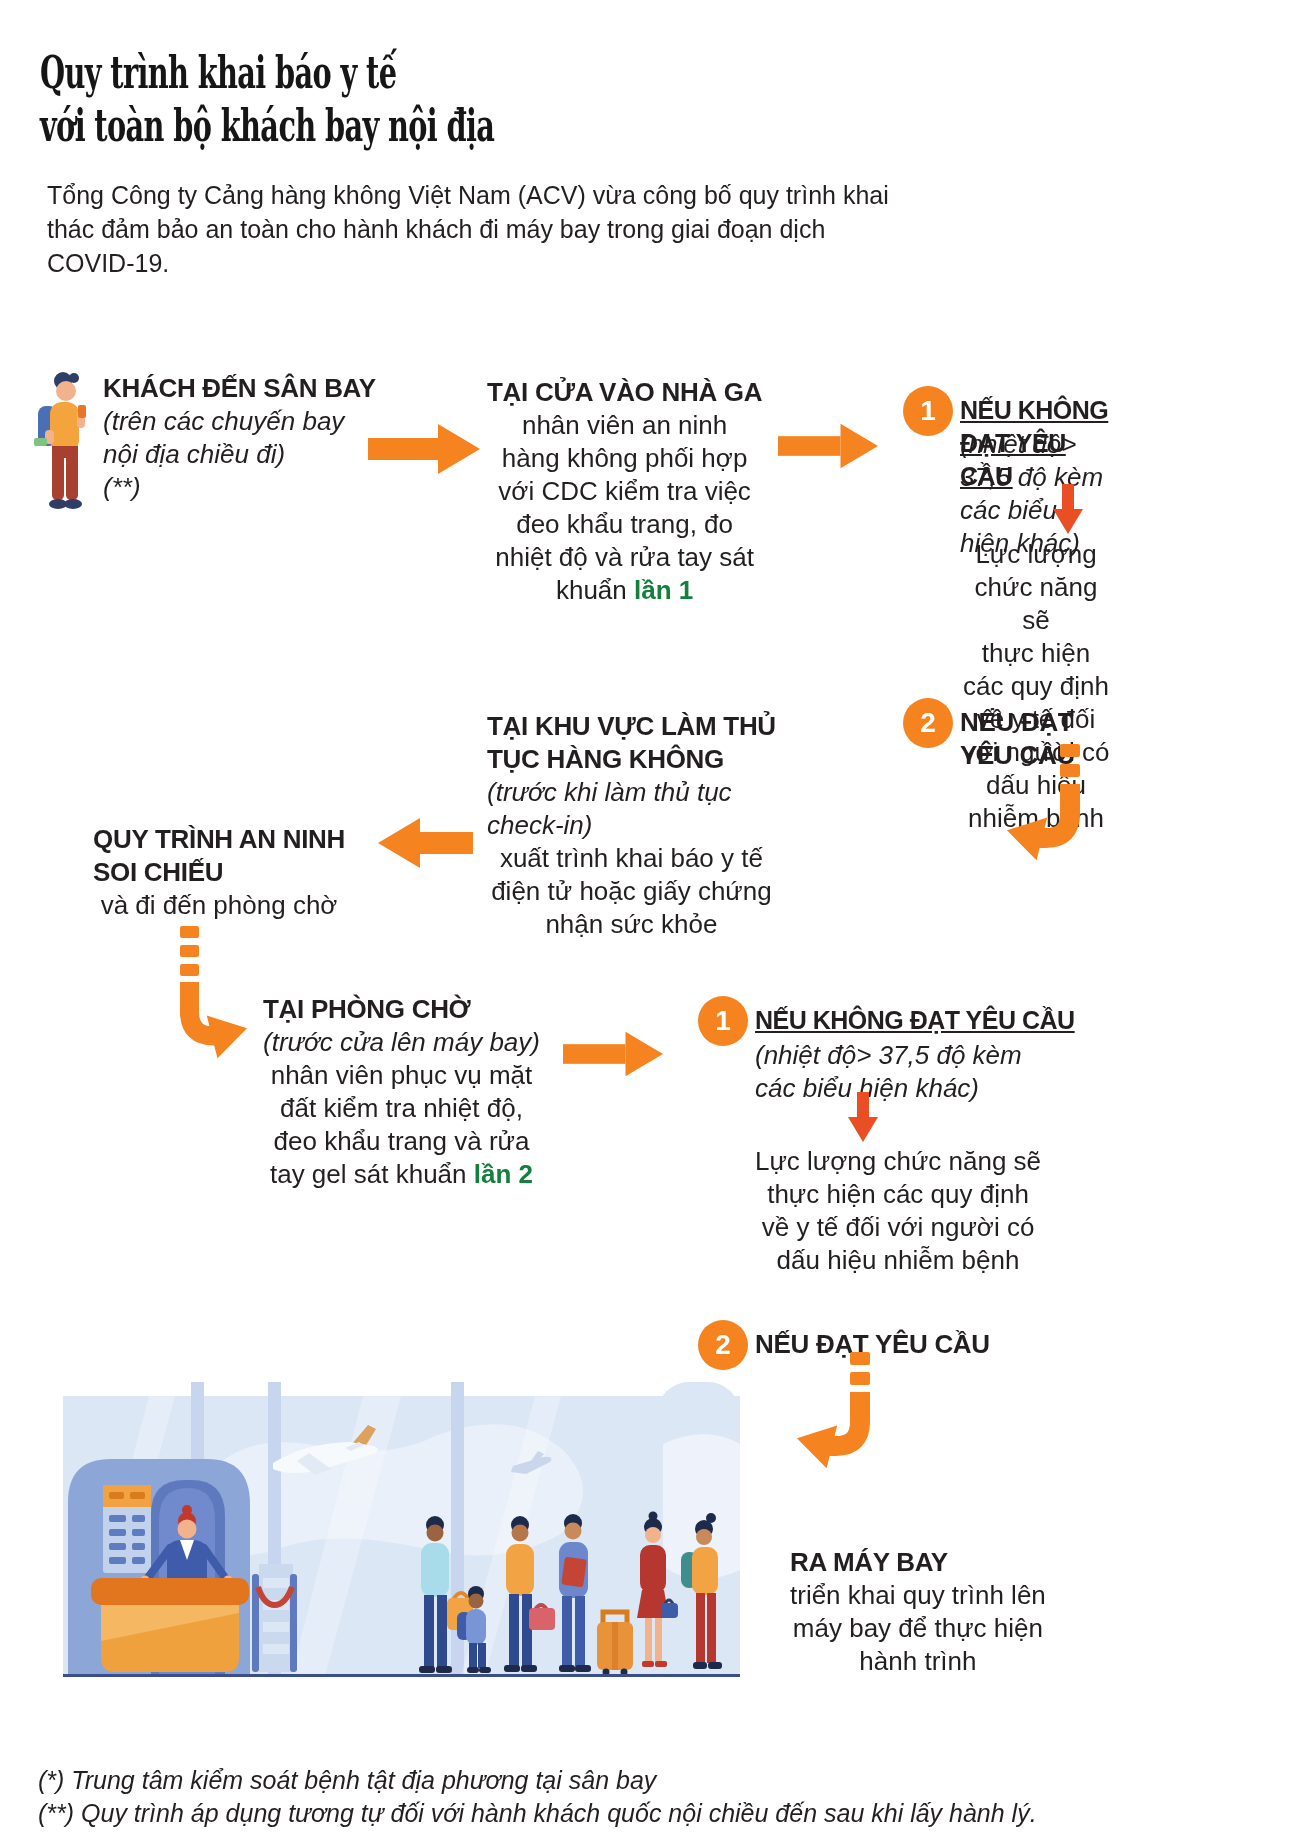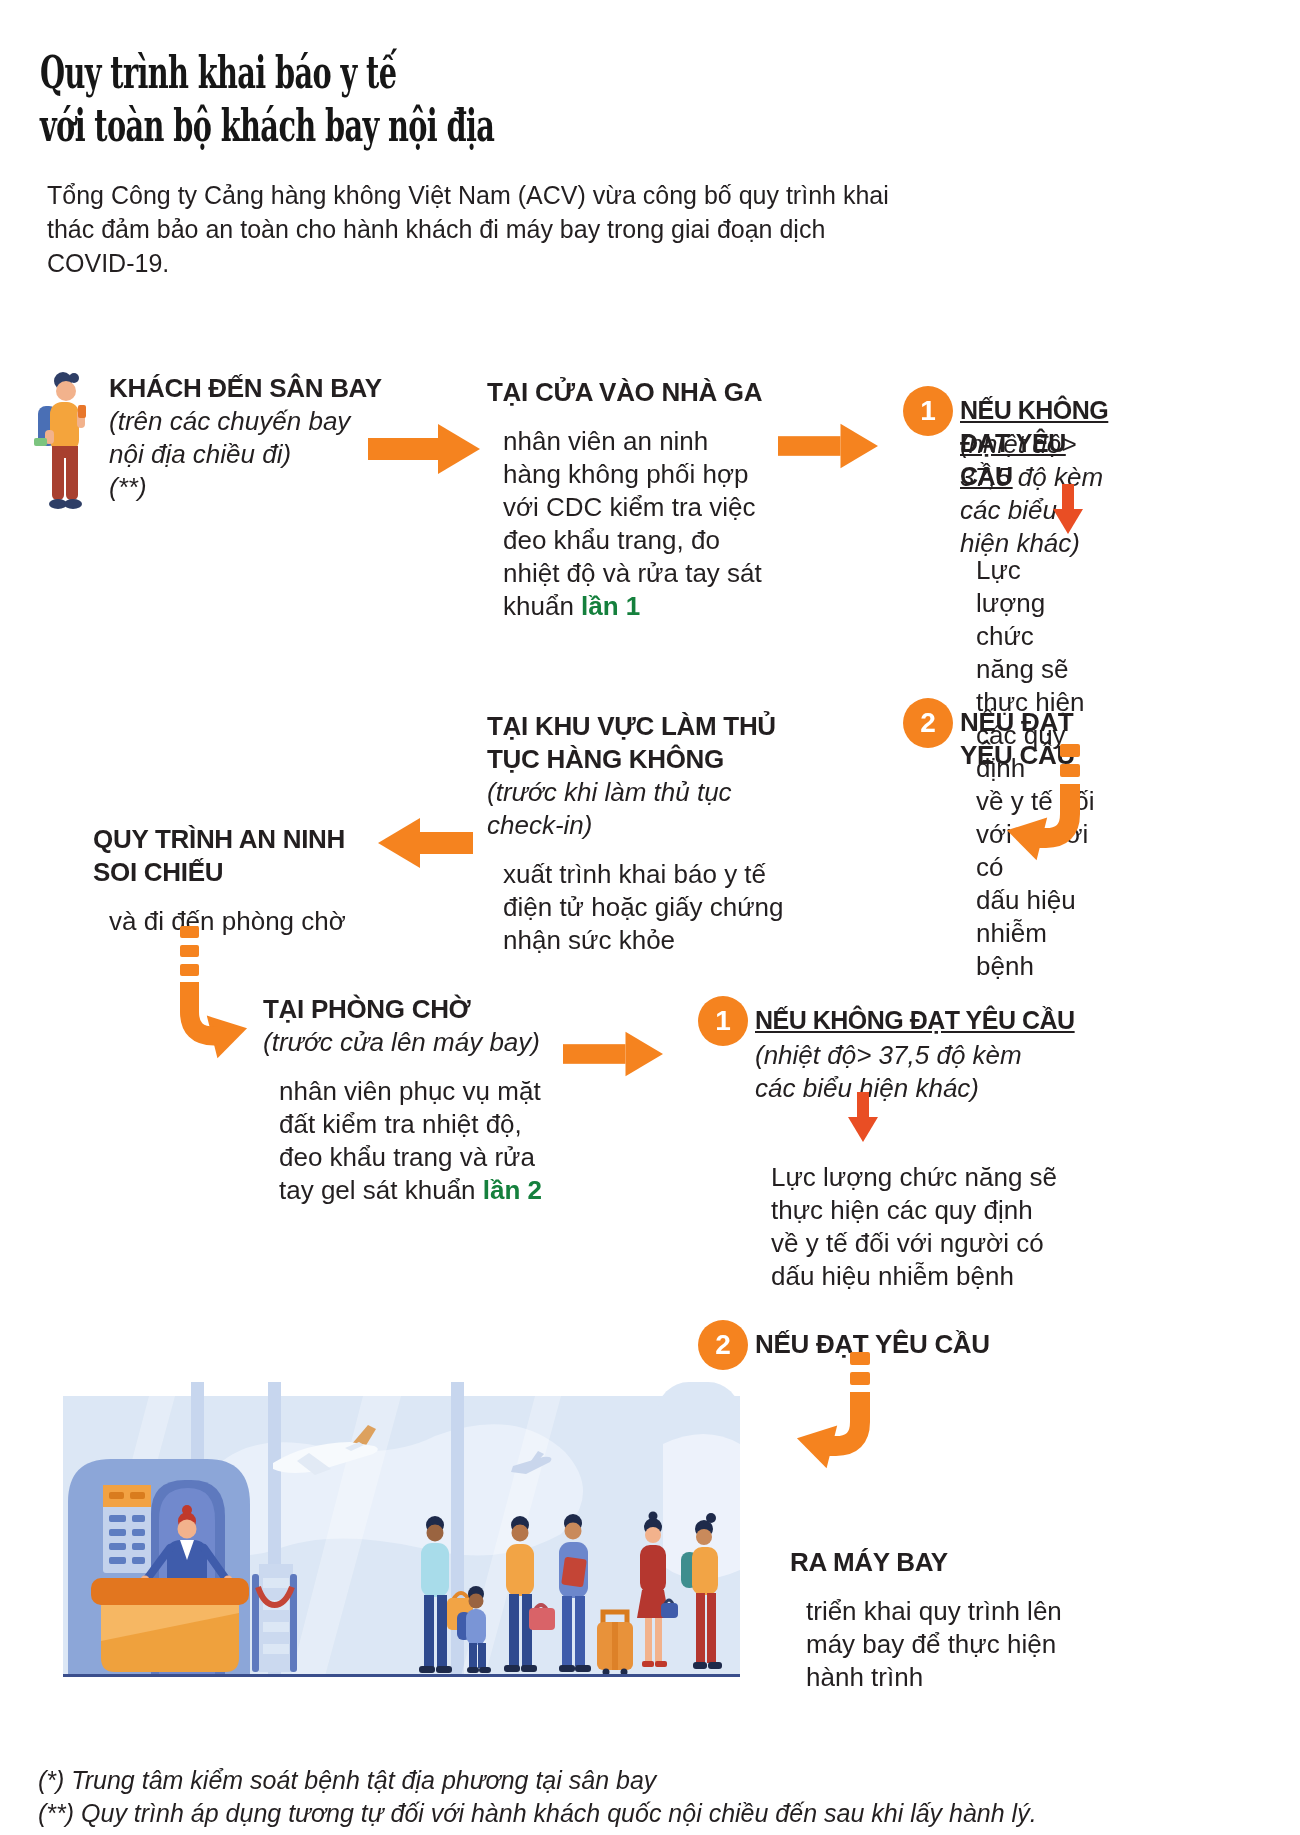--- a/index.html
+++ b/index.html
@@ -5,21 +5,21 @@
   html,body{margin:0;padding:0;background:#fff;}
   .page{position:relative;width:1112px;height:1835px;background:#ffffff;overflow:hidden;
         font-family:"Liberation Sans",sans-serif;color:#231F20;}
   .abs{position:absolute;}
   .title{margin:0;font-family:"DejaVu Serif",serif;font-weight:700;font-size:45px;line-height:53px;
          color:#161616;white-space:pre-line;letter-spacing:-1px;transform:scaleX(.64);transform-origin:0 0;}
   .subtitle{margin:0;font-size:25px;line-height:34px;white-space:pre-line;}
   .step-title{margin:0;font-weight:700;font-size:26px;line-height:33px;white-space:pre-line;letter-spacing:-.3px;}
   .step-title.small{font-size:25px;letter-spacing:-.5px;text-decoration:underline;}
   .note{margin:0;font-style:italic;font-size:26px;line-height:33px;white-space:pre-line;}
-  .body{margin:16px;font-size:26px;line-height:33px;white-space:pre-line;}
+  .body{margin:0;font-size:26px;line-height:33px;white-space:pre-line;text-align:center;}
   .hl{color:#15803d;font-weight:700;}
   .badge{width:50px;height:50px;border-radius:50%;background:#F5831F;color:#fff;text-align:center;
          font-weight:700;font-size:28px;line-height:50px;}
   .footnote{margin:0;font-style:italic;font-size:25px;line-height:33px;}
   .logo{background:#CE2127;color:#ffffff;font-weight:700;font-style:italic;font-size:30px;line-height:40px;
         padding:1px 12px 3px 12px;border-radius:2px;letter-spacing:-.5px;}
 </style>
 </head>
 <body>
 
@@ -40,21 +40,21 @@
     <rect x="44" y="40" width="8" height="18" rx="4" fill="#F2B28C"></rect>
     <rect x="45" y="35" width="8" height="13" rx="2" fill="#E8762A"></rect>
     <rect x="12" y="60" width="9" height="14" rx="4" fill="#F2B28C"></rect>
     <rect x="1" y="68" width="13" height="8" rx="2" fill="#7CC47F"></rect>
     <rect x="19" y="76" width="26" height="12" fill="#A8402F"></rect>
     <rect x="19" y="78" width="12" height="52" rx="5" fill="#A8402F"></rect>
     <rect x="33" y="78" width="12" height="52" rx="5" fill="#A8402F"></rect>
     <ellipse cx="25" cy="134" rx="9" ry="5" fill="#2E3E66"></ellipse>
     <ellipse cx="40" cy="134" rx="9" ry="5" fill="#2E3E66"></ellipse>
   </svg>
-  <section class="abs" style="left:109px;top:372px">
+  <section class="abs" style="left:103px;top:372px">
     <h2 class="step-title">KHÁCH ĐẾN SÂN BAY</h2>
     <p class="note">(trên các chuyến bay
 nội địa chiều đi)
 (**)</p>
   </section>
 
   <svg class="abs" style="left:368px;top:424px" width="112" height="50" viewBox="0 0 112 50">
     <g fill="#F5831F">
         <rect y="14" width="70" height="22"></rect>
         <polygon points="70,0 112,25 70,50"></polygon>

